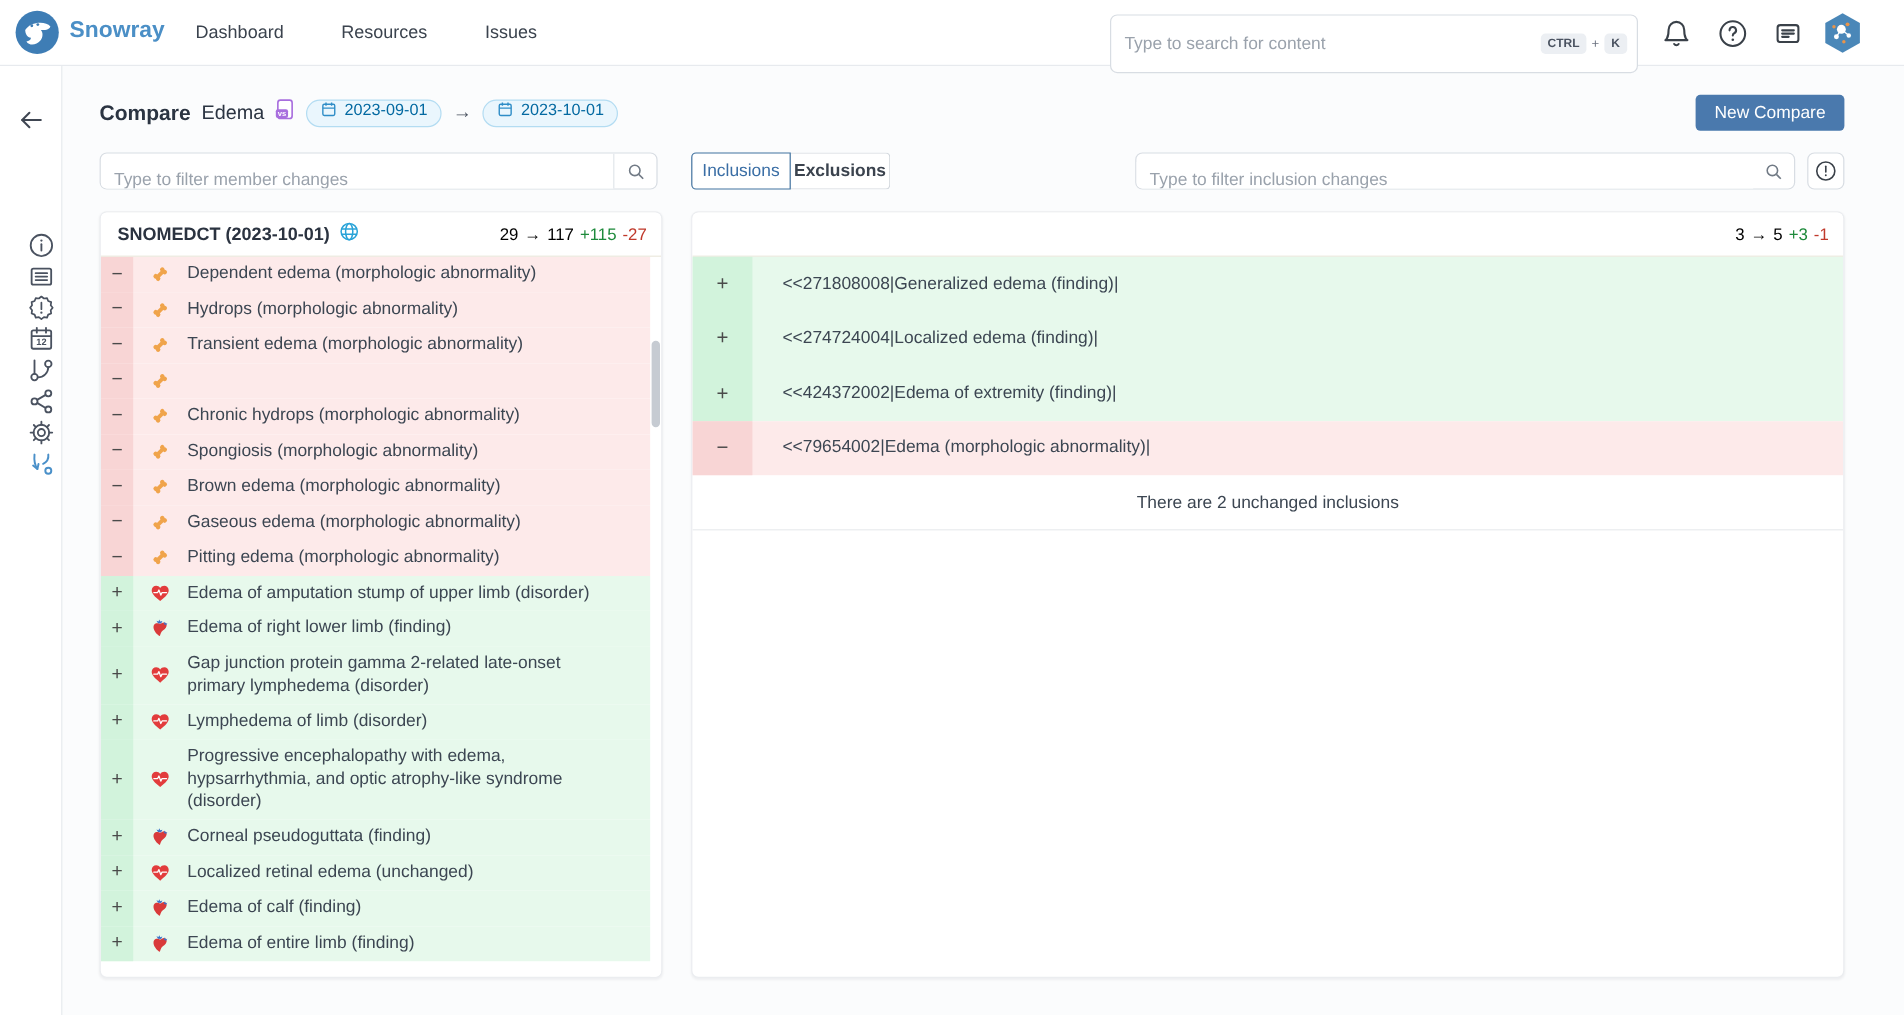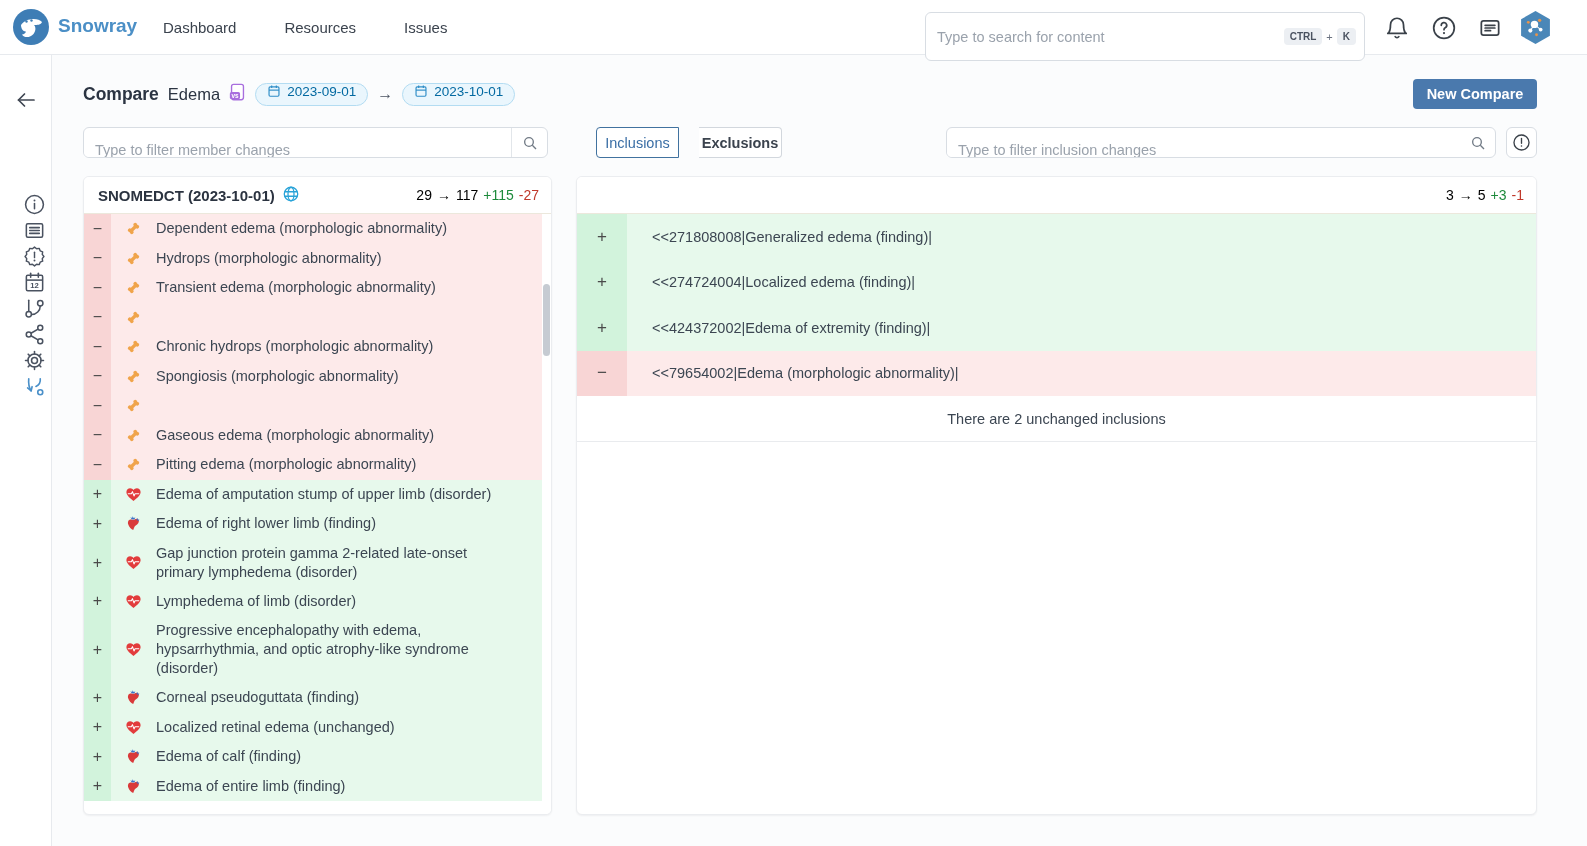--- a/index.html
+++ b/index.html
@@ -33,35 +33,35 @@
   
   .content { position:absolute; left:52px; top:55px; width:1535px; height:791px; background:#fbfcfd; }
 
   .cmp-header { position:absolute; left:31px; top:24px; height:30px; display:flex; align-items:center; gap:9px; }
   .cmp-title { font-size:17.5px; font-weight:700; color:#2b3442; }
   .cmp-concept { font-size:16.5px; color:#2b3442; }
   .chip { display:inline-flex; align-items:flex-start; gap:6px; height:23px; padding:0 11px;
     border:1px solid #b3dcf2; background:#eaf6fd; border-radius:12px; color:#0369a1; font-size:13.5px; cursor:pointer; }
   .arrow-sep { color:#4a5260; font-size:16px; }
   .new-compare { position:absolute; right:50px; top:24px; width:124px; height:30px; background:#4a79ad;
-    color:#fff; font-size:14.5px; border:none; border-radius:4px; cursor:pointer; font-family:"Liberation Sans", sans-serif;font-weight:bold; }
+    color:#fff; font-size:14.5px; border:none; border-radius:4px; cursor:pointer; font-family:"Liberation Sans", sans-serif; }
 
   .filter-row { position:absolute; left:0; top:72px; width:100%; height:31px; }
   .input-group { position:absolute; height:31px; border:1px solid #d8dde3; border-radius:6px; background:#fff;
     display:flex; align-items:center; overflow:hidden; }
   .input-group input { flex:1; height:100%; border:none; outline:none; padding:0 11px; font-size:14.5px;
     color:#3c4652; font-family:"Liberation Sans", sans-serif;margin-top:14px; }
   .input-group input::placeholder { color:#9aa2ac; }
   .ig-search { width:36px; height:100%; display:flex; align-items:center; justify-content:center; border-left:1px solid #e2e6ea; cursor:pointer; }
   .ig-search.noborder { border-left:none; width:34px; }
   .member-filter { left:31px; width:465px; }
   .inclusion-filter { left:894px; width:550px; }
   .tabs { position:absolute; left:524px; top:0; display:flex; }
   .tab { width:83px; height:31px; display:flex; align-items:center; justify-content:center;
-    background:#fff; font-size:14.5px; cursor:pointer;margin-left:20px; }
+    background:#fff; font-size:14.5px; cursor:pointer; }
   .tab.active { border:1px solid #41729f; color:#3a6ea5; border-radius:4px 0 0 4px; z-index:1; }
   .tab.inactive { border:1px solid #d2d7dd; border-left:none; color:#3b434e; border-radius:0 4px 4px 0;font-weight:bold; }
   .alert-btn { position:absolute; left:1454px; top:0; width:31px; height:31px; border:1px solid #d8dde3;
     border-radius:6px; background:#fff; display:flex; align-items:center; justify-content:center; cursor:pointer; }
 
   
   .panel { position:absolute; top:121px; background:#fff; border:1px solid #ebedf0; border-radius:6px;
     box-shadow:0 1px 2px rgba(27,35,48,.06); overflow:hidden; }
   .panel-left { left:31px; width:469px; height:639px; }
   .panel-right { left:524px; width:961px; height:639px; }
@@ -414,20 +414,21 @@
             <svg viewBox="0 0 24 24" width="17" height="17">
               <g fill="#f0a44b" transform="rotate(-45 12 12)">
                 <circle cx="6.5" cy="10" r="2.7"></circle>
                 <circle cx="6.5" cy="14" r="2.7"></circle>
                 <circle cx="17.5" cy="10" r="2.7"></circle>
                 <circle cx="17.5" cy="14" r="2.7"></circle>
                 <rect x="6" y="9.7" width="12" height="4.6"></rect>
               </g>
             </svg>
           </span>
+          <div class="m-label">Brown edema (morphologic abnormality)</div>
         </div>
         <div class="m-row removed">
           <div class="gutter">−</div>
           <span class="m-icon">
             <svg viewBox="0 0 24 24" width="17" height="17">
               <g fill="#f0a44b" transform="rotate(-45 12 12)">
                 <circle cx="6.5" cy="10" r="2.7"></circle>
                 <circle cx="6.5" cy="14" r="2.7"></circle>
                 <circle cx="17.5" cy="10" r="2.7"></circle>
                 <circle cx="17.5" cy="14" r="2.7"></circle>

